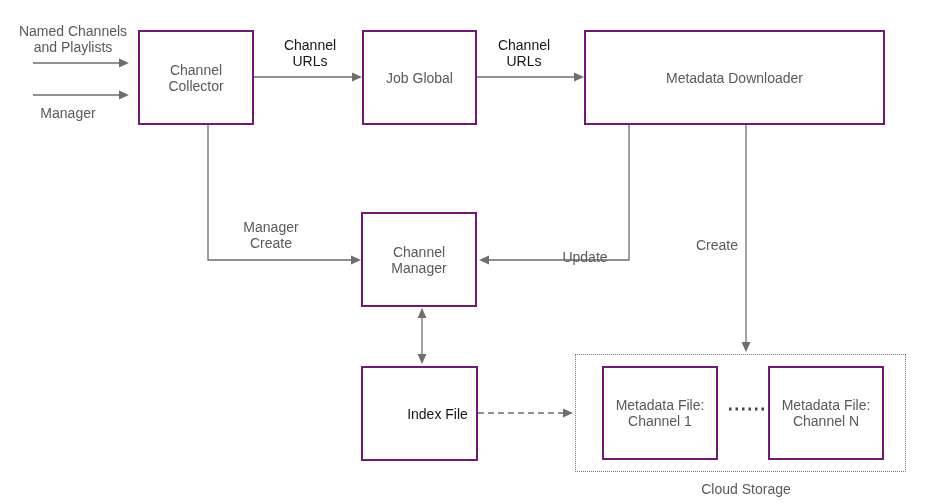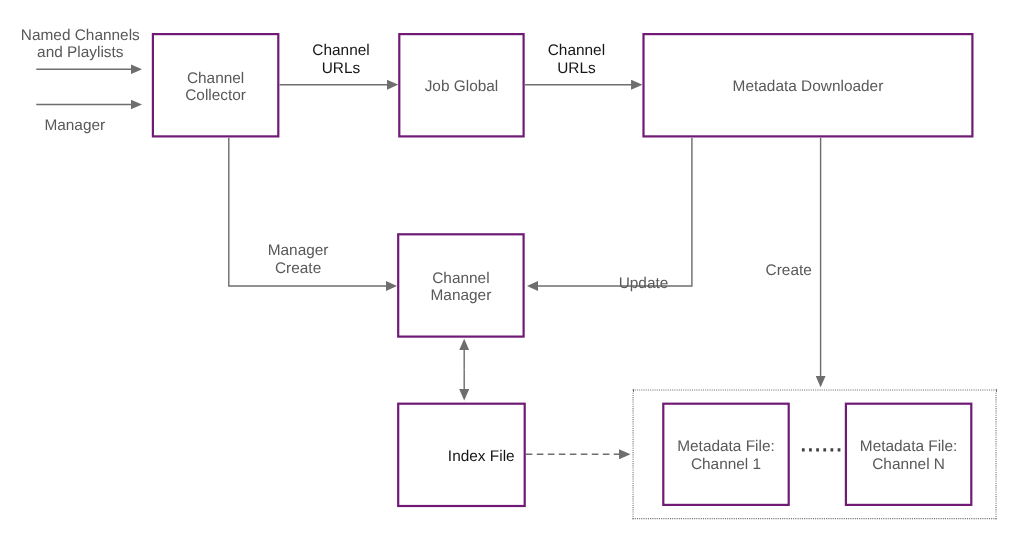--- a/index.html
+++ b/index.html
@@ -113,14 +113,15 @@
   <div class="lbl dark" style="left:484px;top:37px;width:80px;">Channel
 URLs</div>
 
   <div class="lbl" style="left:240px;top:219px;width:62px;">Manager
 Create</div>
 
   <div class="lbl" style="left:545px;top:249px;width:80px;">Update</div>
 
   <div class="lbl" style="left:677px;top:237px;width:80px;">Create</div>
 
+  <div class="lbl" style="left:675px;top:481px;width:142px;">Cloud Storage</div>
 
 </div>
 
 </body></html>

